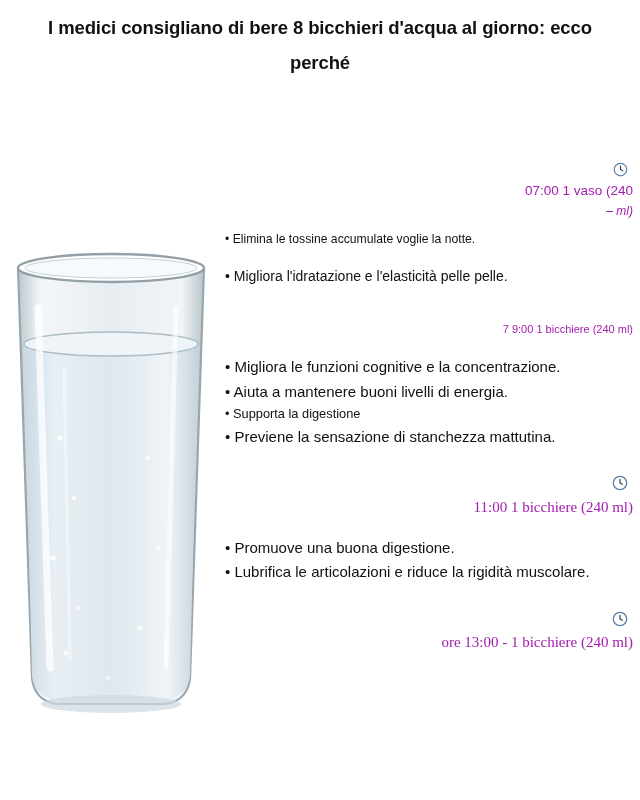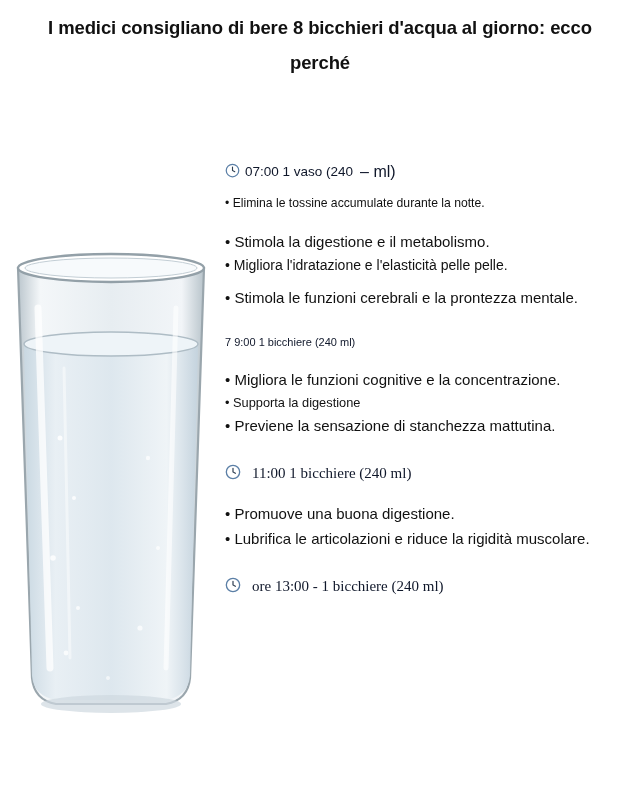--- a/index.html
+++ b/index.html
@@ -48,25 +48,26 @@
   
   .content {
     position: absolute;
     left: 225px;
     top: 160px;
     width: 408px;
   }
   .block { margin-bottom: 2px; }
   .heading {
     display: flex;
-    align-items: center;
+    align-items: flex-end;
     font-size: 15.5px;
     line-height: 1.5;
-    color: #0f172a;
+    color: #a21caf;
     white-space: nowrap;
+    flex-direction: column;
   }
   .heading .clock {
     flex: 0 0 auto;
     margin-right: 5px;
     position: relative;
     top: 2px;
   }
   .h-small { font-size: 13.5px; }
   .h-mid   { font-size: 15px; font-family: Liberation Serif, serif; }
   .h-big   { font-size: 11px; }
@@ -79,21 +80,22 @@
   }
   .bullet.small { font-size: 12.8px; line-height: 1.4; }
   .bullet.mid   { font-size: 14px; }
   .bullet.tiny  { font-size: 12.2px; }
 
   .gap-s { height: 8px; }
   .gap-m { height: 16px; }
   .gap-l { height: 24px; }
 
   .dash-ml {
-    font-size: 16px;
+    font-size: 12px;
+    font-style: italic;
   }
 </style>
 </head>
 <body>
 
 <div class="page">
 
   <div class="title">I medici consigliano di bere 8 bicchieri d'acqua al giorno: ecco perché</div>
 
   <div class="glass-wrap">
@@ -149,36 +151,35 @@
         <span class="clock">
           <svg width="15" height="15" viewBox="0 0 24 24" aria-hidden="true">
             <circle cx="12" cy="12" r="10" fill="#ffffff" stroke="#5b7fa6" stroke-width="2"></circle>
             <path d="M12 6.5 V12 L15.6 14" stroke="#2f3f52" stroke-width="1.8" fill="none" stroke-linecap="round"></path>
           </svg>
         </span>
         <span>07:00 1 vaso (240</span>
         <span class="dash-ml" style="margin-left:7px">– ml)</span>
       </div>
       <div class="gap-s"></div>
-      <div class="bullet tiny">• Elimina le tossine accumulate durante la notte.</div>
+      <div class="bullet tiny">• Elimina le tossine accumulate voglie la notte.</div>
       <div class="gap-m"></div>
-      <div class="bullet">• Stimola la digestione e il metabolismo.</div>
       <div class="bullet mid">• Migliora l'idratazione e l'elasticità pelle pelle.</div>
       <div class="gap-s"></div>
-      <div class="bullet">• Stimola le funzioni cerebrali e la prontezza mentale.</div>
     </div>
 
     <div class="gap-l"></div>
 
     <div class="block">
       <div class="heading h-big">
         <span>7 9:00 1 bicchiere (240 ml)</span>
       </div>
       <div class="gap-m"></div>
       <div class="bullet">• Migliora le funzioni cognitive e la concentrazione.</div>
+      <div class="bullet">• Aiuta a mantenere buoni livelli di energia.</div>
       <div class="bullet small">• Supporta la digestione</div>
       <div class="bullet">• Previene la sensazione di stanchezza mattutina.</div>
     </div>
 
     <div class="gap-l"></div>
 
     <div class="block">
       <div class="heading h-mid">
         <span class="clock">
           <svg width="16" height="16" viewBox="0 0 24 24" aria-hidden="true">

